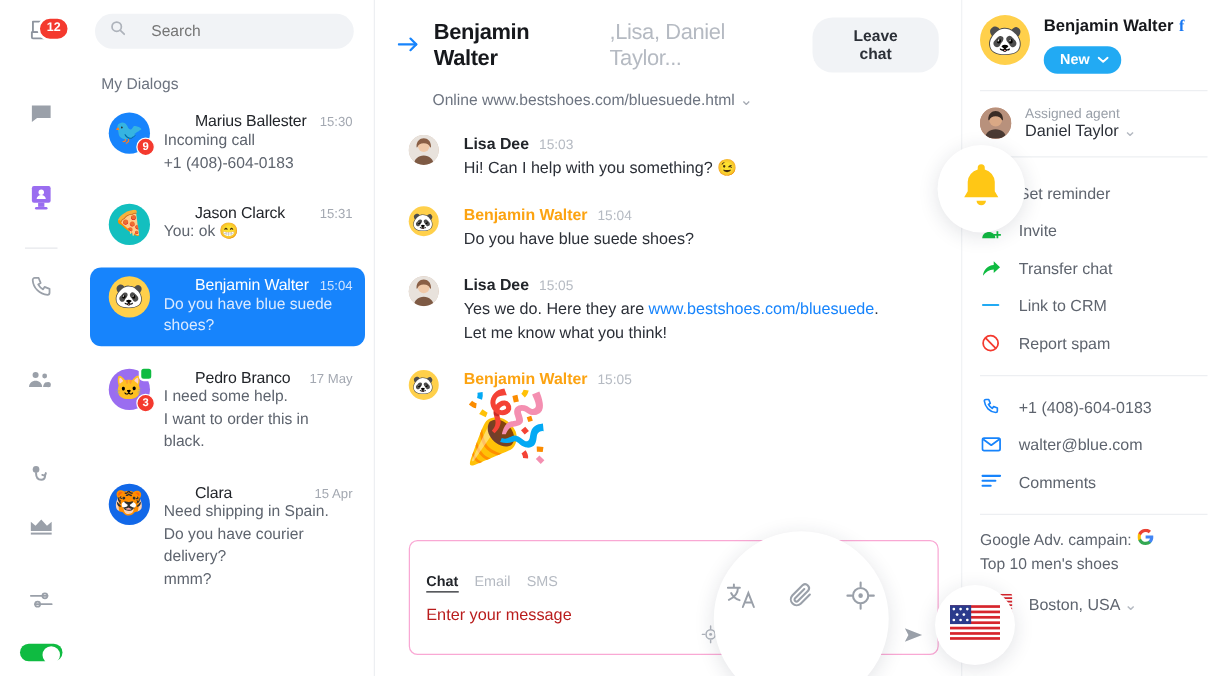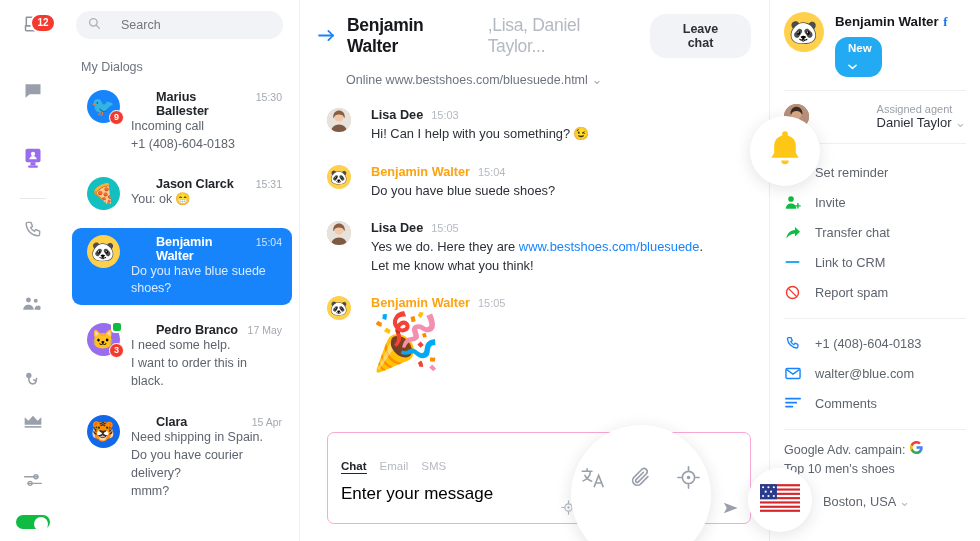--- a/index.html
+++ b/index.html
@@ -76,21 +76,21 @@
     display: flex; align-items: center; justify-content: center;
     border: 1.5px solid #fff;
   }
   .av-status {
     position: absolute; right: -3px; top: -2px;
     background: #0fbb41; border-radius: 4px;
     width: 12px; height: 12px; border: 2px solid #fff;
   }
   .dlg-body { flex: 1 1 auto; min-width: 0; }
   .dlg-top { display: flex; align-items: baseline; justify-content: space-between; }
-  .dlg-name { font-size: 12.7px; font-weight: bold; color: #22252a; letter-spacing: -0.1px; padding-left: 25px;}
+  .dlg-name { font-size: 12.7px; font-weight: normal; color: #22252a; letter-spacing: -0.1px; padding-left: 25px;}
   .dlg.active .dlg-name { color: #fff; }
   .dlg-time { font-size: 10.5px; color: #a3a8b1; flex: 0 0 auto; padding-left: 6px;}
   .dlg.active .dlg-time { color: #cfe3ff; }
   .dlg-line { font-size: 12.5px; color: #5e646e; line-height: 1.42; }
   .dlg.active .dlg-line { color: #dbeaff; }
 
   
   .chat { flex: 1 1 auto; height: 541px; position: relative; background: #fff;
           border-right: 1px solid #edeff2; display: flex; flex-direction: column; }
   .chat-head { padding: 14px 18px 0 18px; }
@@ -123,43 +123,43 @@
 
   
   .composer-wrap { padding: 0 18px 17px 27px; }
   .composer {
     border: 1px solid #f9a8d4; border-radius: 7px; padding: 27px 13px 8px 13px;
     position: relative; height: 92px;
   }
   .comp-tabs { display: flex; gap: 13px; }
   .comp-tab { font-size: 11.5px; color: #b5bac2; cursor: pointer; }
   .comp-tab.active { color: #22252a; font-weight: bold; border-bottom: 1.5px solid #22252a; padding-bottom: 1px;}
-  .comp-input { font-size: 17px; color: #000000; margin-top: 10px; }
+  .comp-input { font-size: 13px; color: #b91c1c; margin-top: 10px; }
   .comp-tools {
     position: absolute; right: 11px; bottom: 8px; display: flex;
     align-items: center; gap: 17px; color: #aeb3bb;
   }
   .comp-tools .ic { cursor: pointer; display: flex; }
 
   
   .right { width: 210px; flex: 0 0 210px; height: 541px; background: #fff; position: relative; }
   .r-head { display: flex; gap: 11px; padding: 12px 14px 0 14px; align-items: flex-start;}
   .r-av {
     width: 40px; height: 40px; border-radius: 50%; flex: 0 0 40px;
     display: flex; align-items: center; justify-content: center; font-size: 23px;
   }
   .r-name { font-size: 13.3px; font-weight: bold; color: #16181c; }
   .fb { color: #1877f2; font-weight: bold; font-family: "Liberation Serif", serif; font-size: 13px;}
   .new-pill {
     margin-top: 7px; background: #22aaf3; color: #fff; border: 0; border-radius: 13px;
     font-family: inherit; font-size: 11.5px; font-weight: bold;
-    padding: 5px 10px 5px 13px; cursor: pointer; display: inline-flex; align-items: flex-start; gap: 6px; flex-direction: column;
+    padding: 5px 10px 5px 13px; cursor: pointer; display: inline-flex; align-items: flex-start; gap: 6px;
   }
   .r-div { height: 1px; background: #edeff2; margin: 13px 14px 0 14px; }
-  .r-agent { display: flex; gap: 11px; padding: 12px 14px 0 14px; align-items: center; justify-content: space-between; }
+  .r-agent { display: flex; gap: 11px; padding: 12px 14px 0 14px; align-items: center; }
   .r-agent-av {
     width: 25px; height: 25px; border-radius: 50%; flex: 0 0 25px;
     background: #c0846a; overflow: hidden; position: relative;
   }
   .r-agent-label { font-size: 11px; color: #9aa0a9; }
   .r-agent-name { font-size: 13px; color: #2c3038; }
   .r-actions { padding: 13px 14px 0 14px; }
   .r-action {
     display: flex; align-items: center; gap: 14px; height: 30px; cursor: pointer;
   }

